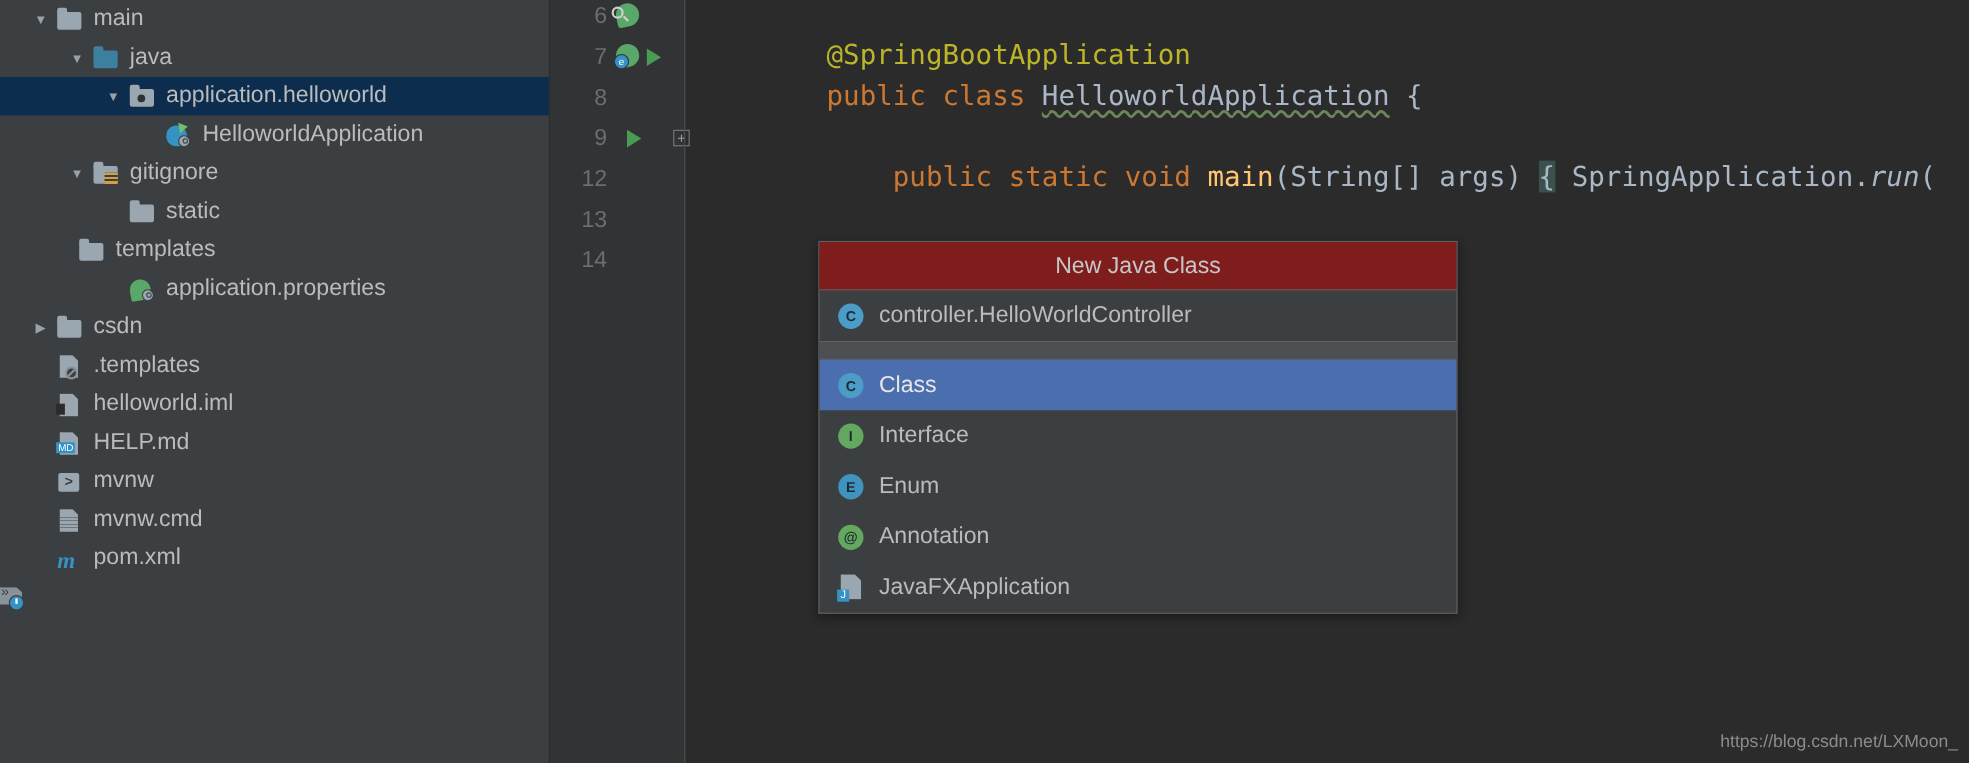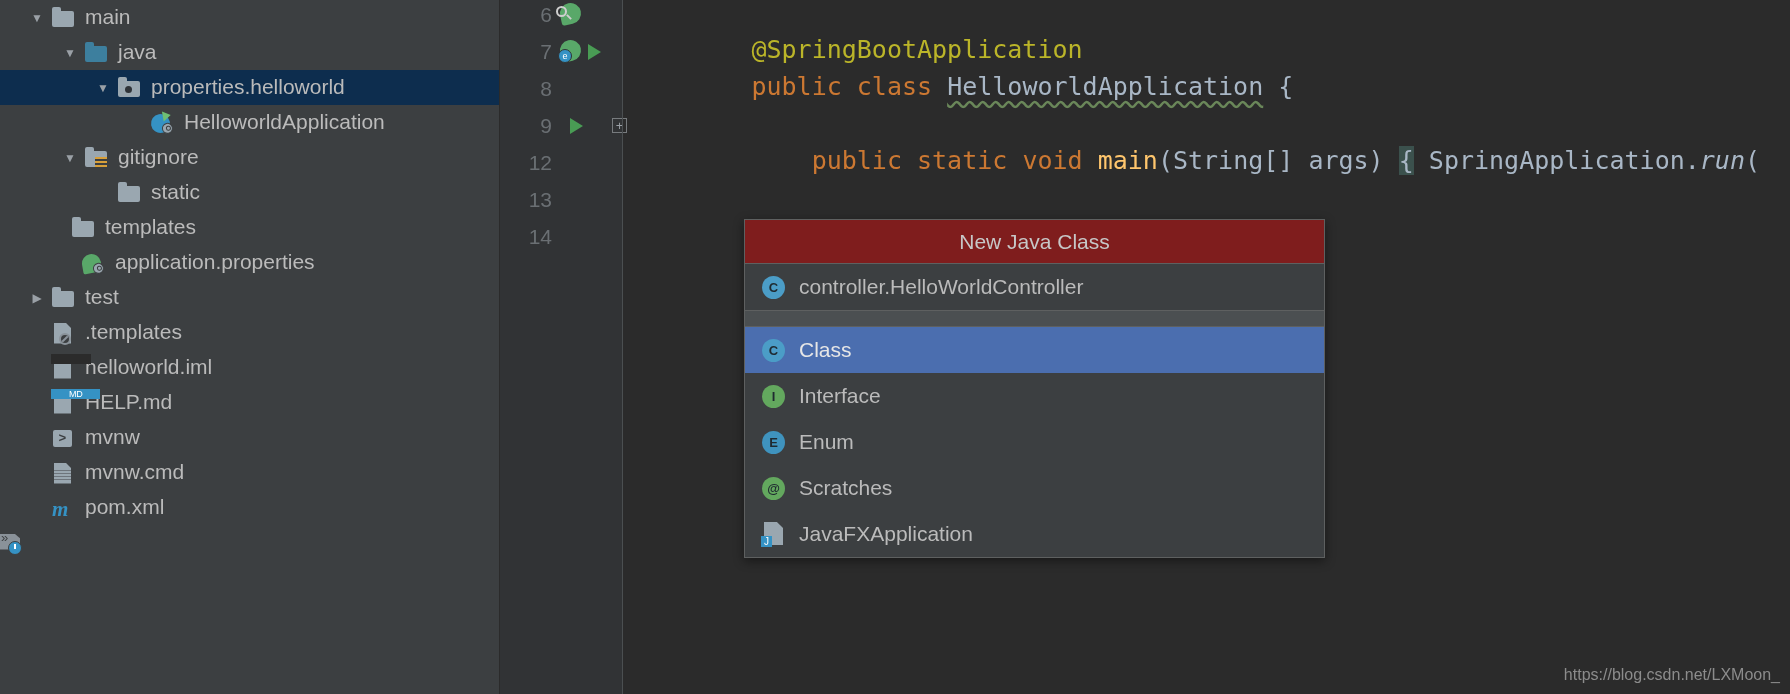--- a/index.html
+++ b/index.html
@@ -110,23 +110,23 @@
   .file-shape.lines {
     background:
       linear-gradient(to bottom, transparent 0 7px,
         #6e757c 7px 8px, transparent 8px 10px,
         #6e757c 10px 11px, transparent 11px 13px,
         #6e757c 13px 14px, transparent 14px 16px,
         #6e757c 16px 17px, transparent 17px 21px),
       #9aa7b0;
   }
   .badge {
-    position: absolute; left: 1px; bottom: 16px;
+    position: absolute; left: 1px; bottom: 3px;
     font-size: 9px; line-height: 10px;
-    padding: 0 18px; color: #ffffff;
+    padding: 0 2px; color: #ffffff;
     background: #3592c4;
     font-family: "Liberation Sans", sans-serif;
     letter-spacing: -0.3px;
   }
   .badge.dark { background: #2b2b2b; color: #d0d0d0; }
   .deny {
     position: absolute; left: 9px; bottom: 0px;
     width: 12px; height: 12px;
     border: 2px solid #8a9299; border-radius: 50%;
     background: #3c3f41;
@@ -352,21 +352,21 @@
           <span class="folder-shape blue"></span>
         </span>
       <span class="lbl">java</span>
     </div>
 
     <div class="tree-row selected" style="padding-left:90px">
       <span class="arrow">▼</span>
       <span class="ic">
           <span class="folder-shape pkg"></span>
         </span>
-      <span class="lbl">properties.helloworld</span>
+      <span class="lbl">application.helloworld</span>
     </div>
 
     <div class="tree-row" style="padding-left:123px">
       <span class="arrow spacer">▼</span>
       <span class="ic">
         <span class="spring cyan">
             <span class="run-tri"></span>
             <span class="nub"></span>
           </span>
       </span>
@@ -391,36 +391,36 @@
     </div>
 
     <div class="tree-row" style="padding-left:44px">
       <span class="arrow spacer">▼</span>
       <span class="ic">
           <span class="folder-shape"></span>
         </span>
       <span class="lbl">templates</span>
     </div>
 
-    <div class="tree-row" style="padding-left:54px">
+    <div class="tree-row" style="padding-left:90px">
       <span class="arrow spacer">▼</span>
       <span class="ic">
         <span class="spring">
             <span class="nub"></span>
           </span>
       </span>
       <span class="lbl">application.properties</span>
     </div>
 
     <div class="tree-row" style="padding-left:24px">
       <span class="arrow">▶</span>
       <span class="ic">
           <span class="folder-shape"></span>
         </span>
-      <span class="lbl">test</span>
+      <span class="lbl">csdn</span>
     </div>
 
     <div class="tree-row" style="padding-left:24px">
       <span class="arrow spacer">▶</span>
       <span class="ic">
         <span class="file-shape"></span>
           <span class="deny"></span>
       </span>
       <span class="lbl">.templates</span>
     </div>
@@ -562,21 +562,21 @@
       <div class="popup-item">
         <span class="pic">
             <span class="circ e">E</span>
           </span>
         <span>Enum</span>
       </div>
       <div class="popup-item">
         <span class="pic">
             <span class="circ at">@</span>
           </span>
-        <span>Scratches</span>
+        <span>Annotation</span>
       </div>
       <div class="popup-item">
         <span class="pic">
           <span class="fxfile"></span>
           <span class="fxbadge">J</span>
         </span>
         <span>JavaFXApplication</span>
       </div>
     </div>
 

